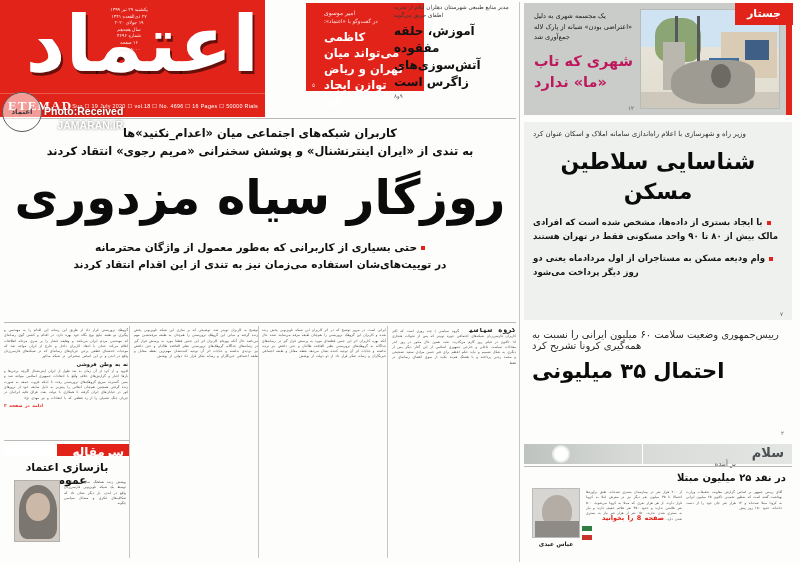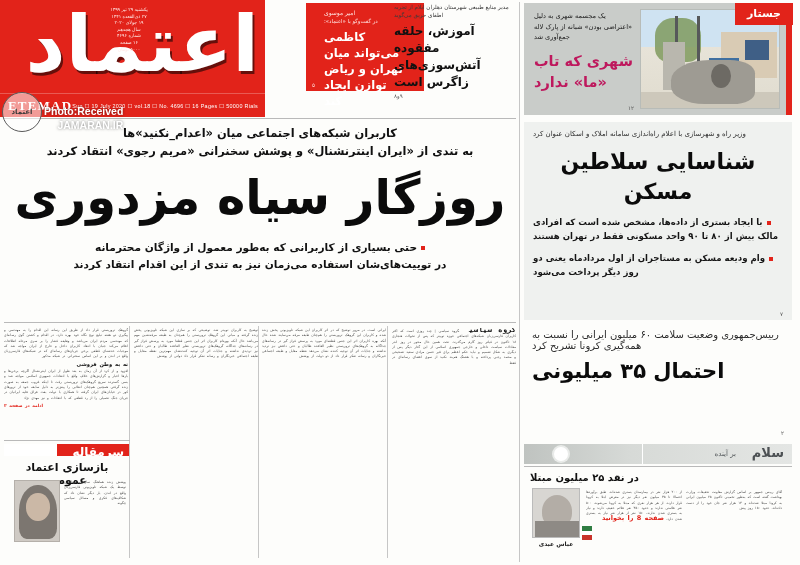--- a/index.html
+++ b/index.html
@@ -237,36 +237,36 @@
     position: absolute;
     left: 524px; top: 444px;
     width: 268px; height: 20px;
     background: linear-gradient(90deg,#bfc3c0 0%, #d7dad7 40%, #e4e6e4 100%);
     direction: rtl;
   }
   .salam-title {
     position:absolute; right: 8px; top: 1px;
     font-size: 13px; font-weight: 700; color: #4d5154; letter-spacing: 1px;
   }
-  .salam-sub { position:absolute; right: 56px; top: 6px; font-size: 7px; color: #54585b; }
+  .salam-sub { position:absolute; right: 56px; top: 16px; font-size: 7px; color: #54585b; }
   .salam-sun {
     position:absolute; left: 30px; top: 3px; width: 14px; height: 14px;
     background: #ffffff; border-radius: 50%;
     box-shadow: 0 0 0 2px #e9ebe9;
   }
   .salam-sep { position:absolute; left: 118px; top: 0; width: 1px; height: 20px; background: #fff; }
 
   
   .abdi {
     position: absolute;
     left: 524px; top: 470px;
     width: 268px; height: 92px;
     direction: rtl; padding: 2px 6px;
   }
-  .abdi-title { font-size: 10px; font-weight: 700; color: #111; text-align: left; margin-bottom: 4px; }
+  .abdi-title { font-size: 10px; font-weight: 700; color: #111; text-align: right; margin-bottom: 4px; }
   .abdi-photo {
     position: absolute; left: 8px; top: 18px;
     width: 48px; height: 50px;
     background: #d8d6d2; border: 1px solid #bbb;
     overflow: hidden;
   }
   .abdi-face {
     position:absolute; left:9px; top:6px; width:30px; height:32px;
     background:#b3ada6; border-radius:50% 50% 42% 42%;
   }

